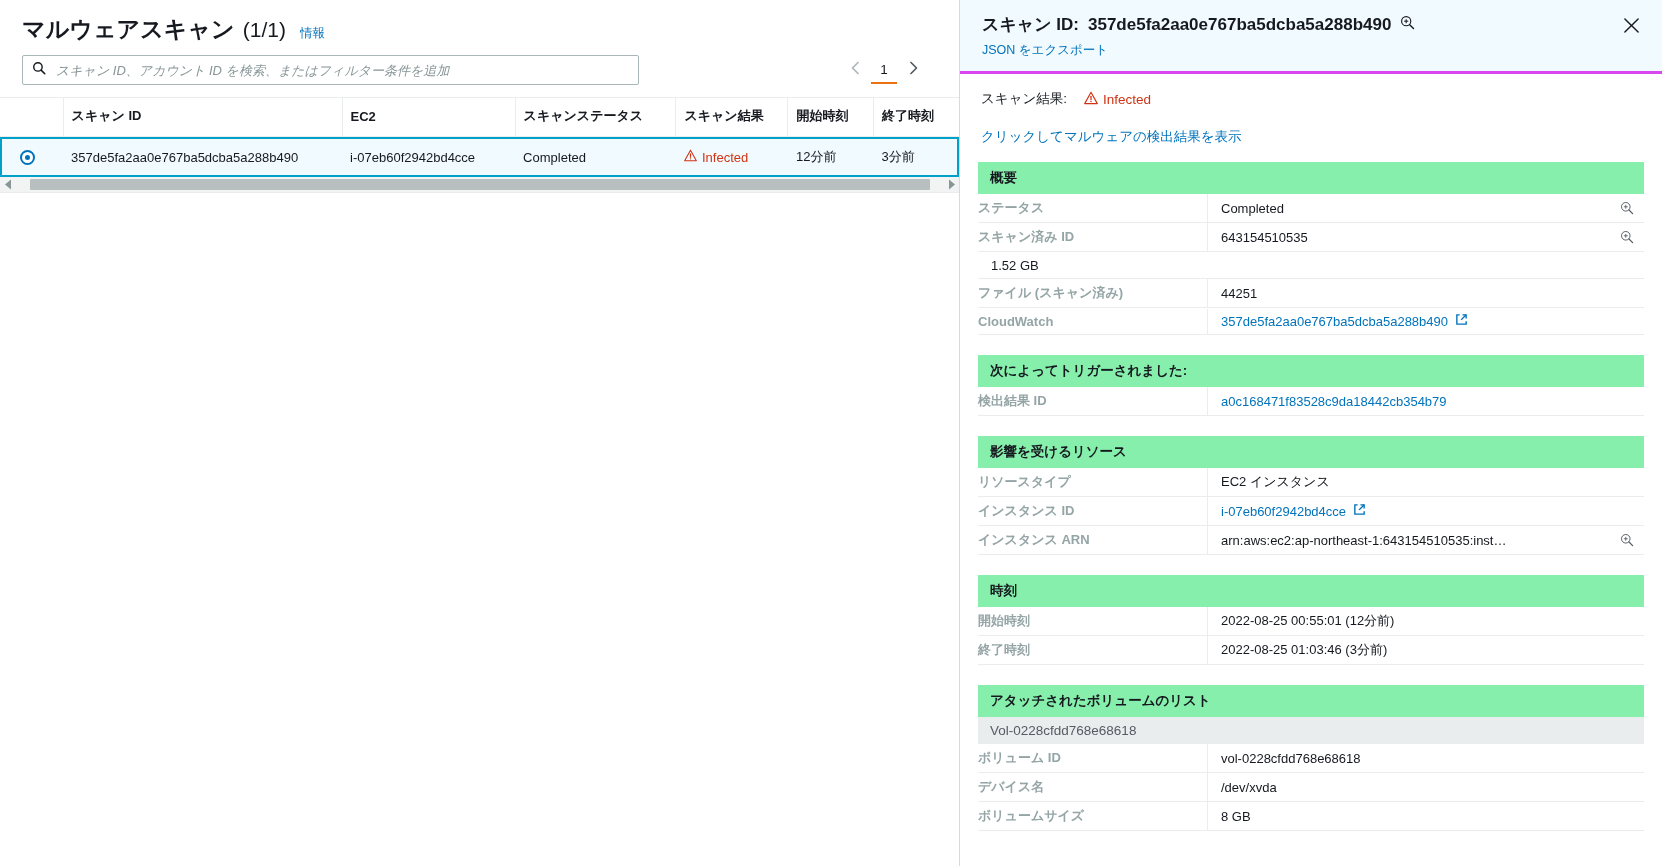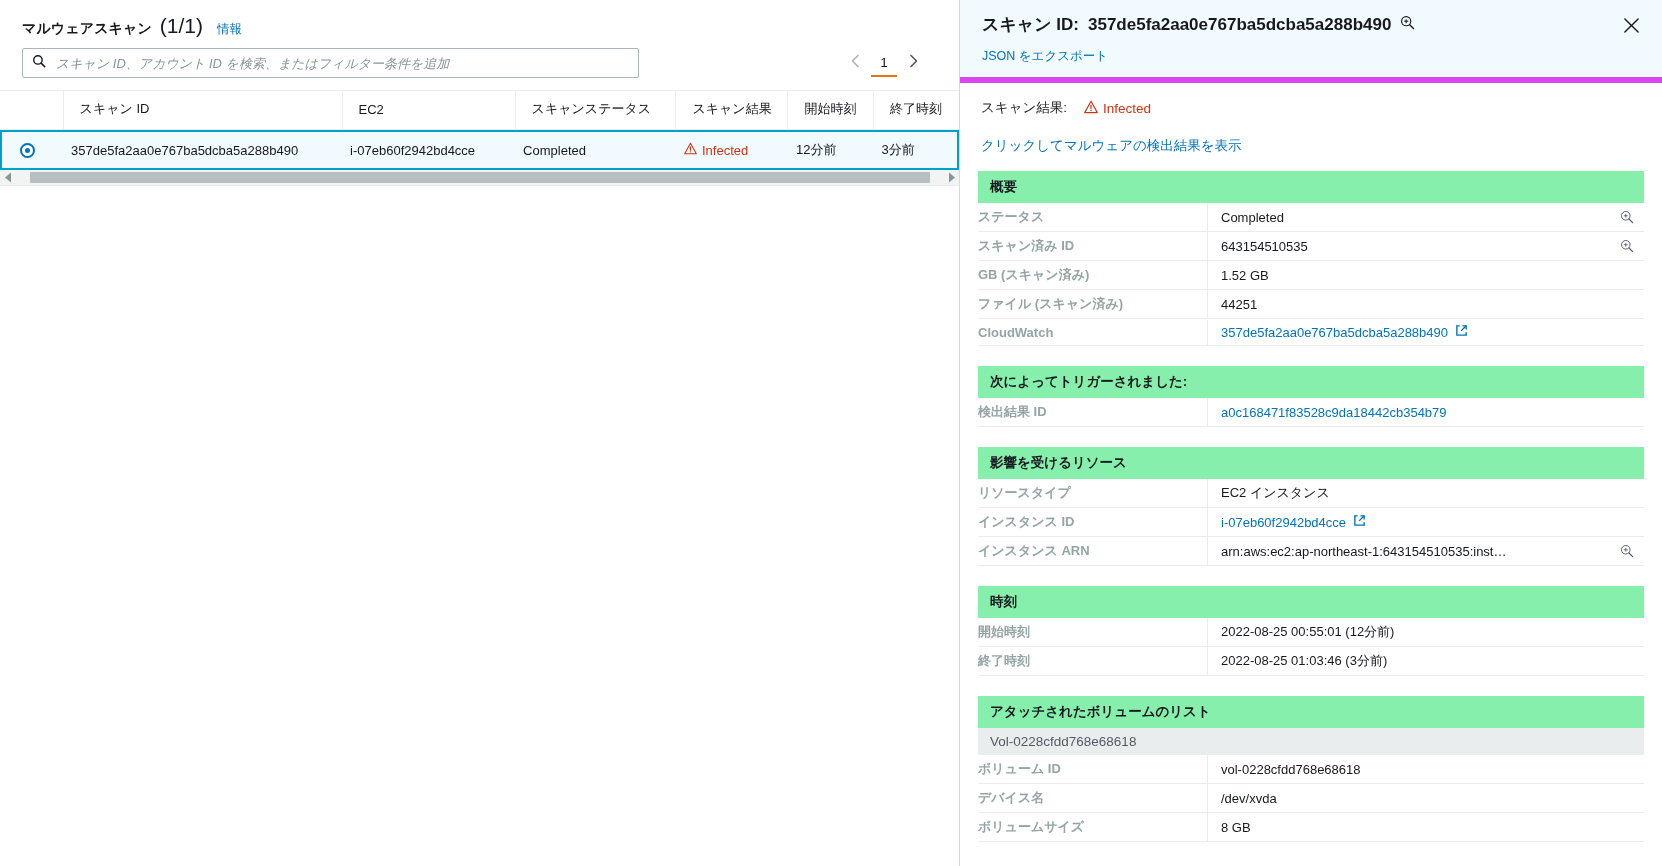--- a/index.html
+++ b/index.html
@@ -24,21 +24,21 @@
   }
   .left-inner { background: #ffffff; height: 100%; }
 
   .list-header {
     padding: 14px 22px 0 22px;
     display: flex;
     align-items: baseline;
     gap: 8px;
   }
   .list-title {
-    font-size: 14px;
+    font-size: 23px;
     font-weight: bold;
     letter-spacing: 0.1px;
     color: #16191f;
   }
   .list-count {
     font-size: 21px;
     font-weight: normal;
     color: #16191f;
   }
   .info-link {
@@ -98,24 +98,24 @@
     font-size: 13.5px;
     color: #16191f;
     border-bottom: 2px solid #ec7211;
     cursor: pointer;
   }
 
   
   .tbl { width: 100%; border-collapse: collapse; table-layout: fixed; }
   .tbl thead th {
     font-size: 13px;
-    font-weight: normal;
+    font-weight: bold;
     color: #16191f;
     text-align: left;
-    padding: 9px 8px 11px 16px;
+    padding: 9px 8px 11px 8px;
     border-top: 1px solid #eaeded;
     border-bottom: 1px solid #eaeded;
     white-space: nowrap;
   }
   .tbl thead th + th { border-left: 1px solid #eaeded; }
   .tbl thead th.sel-col { border-left: 0; width: 62px; }
   .col-scanid { width: 274px; }
   .col-ec2 { width: 170px; }
   .col-status { width: 158px; margin-top: 27px; }
   .col-result { width: 110px; }
@@ -189,33 +189,33 @@
   .right-pane {
     width: 702px;
     height: 866px;
     background: #ffffff;
     position: relative;
     overflow: hidden;
   }
   .rp-header {
     background: #f1faff;
     padding: 13px 22px 12px 22px;
-    border-bottom: 6px solid #d946ef;
+    border-bottom: 3px solid #d946ef;
     position: relative;
   }
   .rp-title {
     font-size: 17px;
     font-weight: bold;
     color: #16191f;
     display: flex;
     align-items: center;
     gap: 9px;
   }
   .rp-export {
-    margin-top: 12px;
+    margin-top: 6px;
     font-size: 12.5px;
     color: #0073bb;
     cursor: pointer;
     display: inline-block;
   }
   .rp-close {
     position: absolute;
     top: 16px; right: 20px;
     width: 22px; height: 22px;
     cursor: pointer;
@@ -459,21 +459,20 @@
                   <svg width="14" height="14" viewBox="0 0 16 16">
                     <circle cx="6.6" cy="6.6" r="4.9" fill="none" stroke="#545b64" stroke-width="1.1"></circle>
                     <line x1="4.4" y1="6.6" x2="8.8" y2="6.6" stroke="#545b64" stroke-width="1"></line>
                     <line x1="6.6" y1="4.4" x2="6.6" y2="8.8" stroke="#545b64" stroke-width="1"></line>
                     <line x1="10.3" y1="10.3" x2="14.4" y2="14.4" stroke="#545b64" stroke-width="1.4" stroke-linecap="round"></line>
                   </svg>
                 </span>
               </div>
             </div>
             <div class="kv">
-              <div class="kv-k">GB (スキャン済み)</div>
               <div class="kv-v">
                 <span class="txt">1.52 GB</span>
               </div>
             </div>
             <div class="kv">
               <div class="kv-k">ファイル (スキャン済み)</div>
               <div class="kv-v">
                 <span class="txt">44251</span>
               </div>
             </div>

